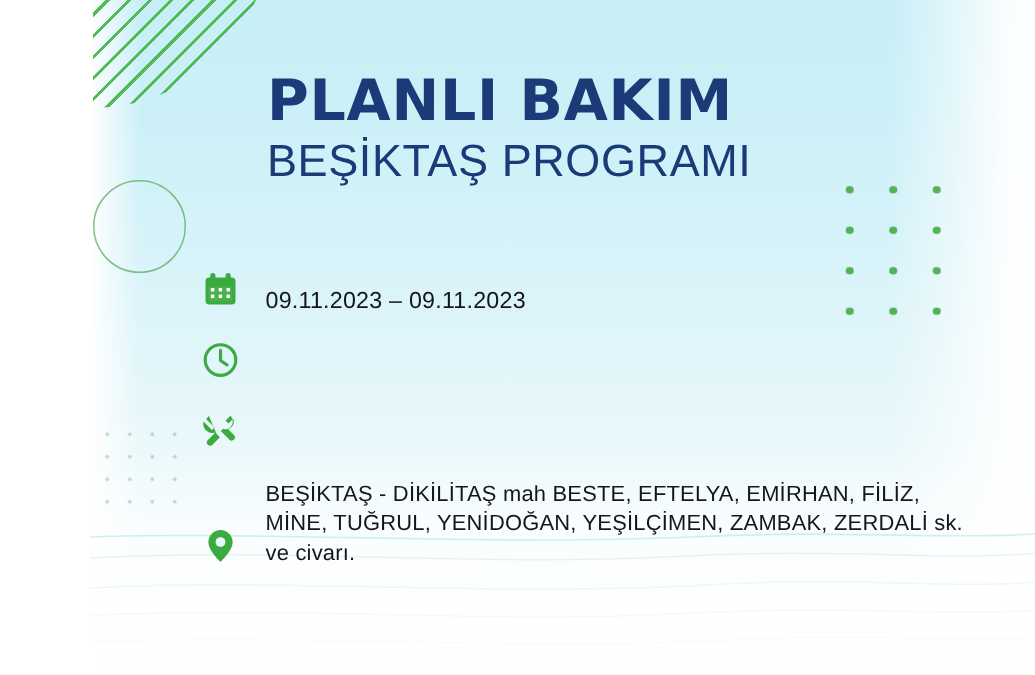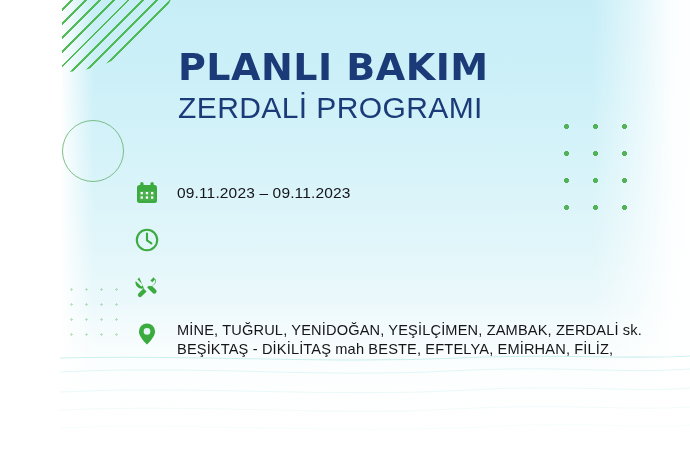--- a/index.html
+++ b/index.html
@@ -161,21 +161,21 @@
 
   
   .info-list {
     position: absolute;
     left: 132px;
     top: 178px;
     width: 500px;
   }
   .info-row {
     display: flex;
-    align-items: flex-start;
+    align-items: flex-end;
     margin-bottom: 17px;
   }
   .info-row:last-child { margin-bottom: 0; }
   .info-icon {
     width: 30px;
     min-width: 30px;
     height: 30px;
     display: flex;
     align-items: center;
     justify-content: center;
@@ -218,21 +218,21 @@
       <path d="M0 6 C 120 2, 260 12, 400 6 C 500 1, 570 8, 630 4" stroke="#8fded8" stroke-width="1.1" fill="none" opacity="0.8"></path>
       <path d="M0 20 C 140 13, 250 26, 390 19 C 500 13, 560 22, 630 17" stroke="#a9e6e2" stroke-width="1" fill="none" opacity="0.6"></path>
       <path d="M0 40 C 130 33, 270 46, 410 38 C 510 32, 575 41, 630 36" stroke="#b7ebe7" stroke-width="1" fill="none" opacity="0.5"></path>
       <path d="M0 58 C 150 52, 265 64, 395 57 C 505 51, 570 59, 630 55" stroke="#c9f0ee" stroke-width="1" fill="none" opacity="0.45"></path>
       <path d="M0 76 C 120 70, 280 82, 420 75 C 520 69, 580 77, 630 73" stroke="#d8f4f3" stroke-width="1" fill="none" opacity="0.4"></path>
     </svg>
   </div>
 
   <div class="title-block">
     <h1 class="title-main">PLANLI BAKIM</h1>
-    <h2 class="title-sub">ZERDALİ PROGRAMI</h2>
+    <h2 class="title-sub">BEŞİKTAŞ PROGRAMI</h2>
   </div>
 
   <div class="info-list">
 
     <div class="info-row">
       <span class="info-icon">
         <svg width="26" height="26" viewBox="0 0 26 26" xmlns="http://www.w3.org/2000/svg">
           <rect x="3" y="5" width="20" height="18" rx="2.5" fill="#3cab3f"></rect>
           <rect x="5.2" y="11" width="15.6" height="9.6" fill="#ffffff" opacity="0.08"></rect>
           <rect x="6.2" y="2" width="3.4" height="6" rx="1.7" fill="#3cab3f"></rect>
@@ -269,19 +269,20 @@
     </div>
 
     <div class="info-row">
       <span class="info-icon">
         <svg width="26" height="26" viewBox="0 0 26 26" xmlns="http://www.w3.org/2000/svg">
           <path d="M13 2.4 a8.1 8.1 0 0 0 -8.1 8.1 c0 5.6 8.1 13.1 8.1 13.1 s8.1 -7.5 8.1 -13.1 a8.1 8.1 0 0 0 -8.1 -8.1z" fill="#3cab3f"></path>
           <circle cx="13" cy="10.4" r="3.3" fill="#e6f6f9"></circle>
         </svg>
       </span>
       <span class="info-text addr">
+        <span class="addr-line">BEŞİKTAŞ - DİKİLİTAŞ mah  BESTE, EFTELYA, EMİRHAN, FİLİZ,</span>
         <span class="addr-line">MİNE, TUĞRUL, YENİDOĞAN, YEŞİLÇİMEN, ZAMBAK, ZERDALİ sk.</span>
-        <span class="addr-line">BEŞİKTAŞ - DİKİLİTAŞ mah  BESTE, EFTELYA, EMİRHAN, FİLİZ,</span>
+        <span class="addr-line">ve civarı.</span>
       </span>
     </div>
 
   </div>
 </div>
 
 </body></html>

